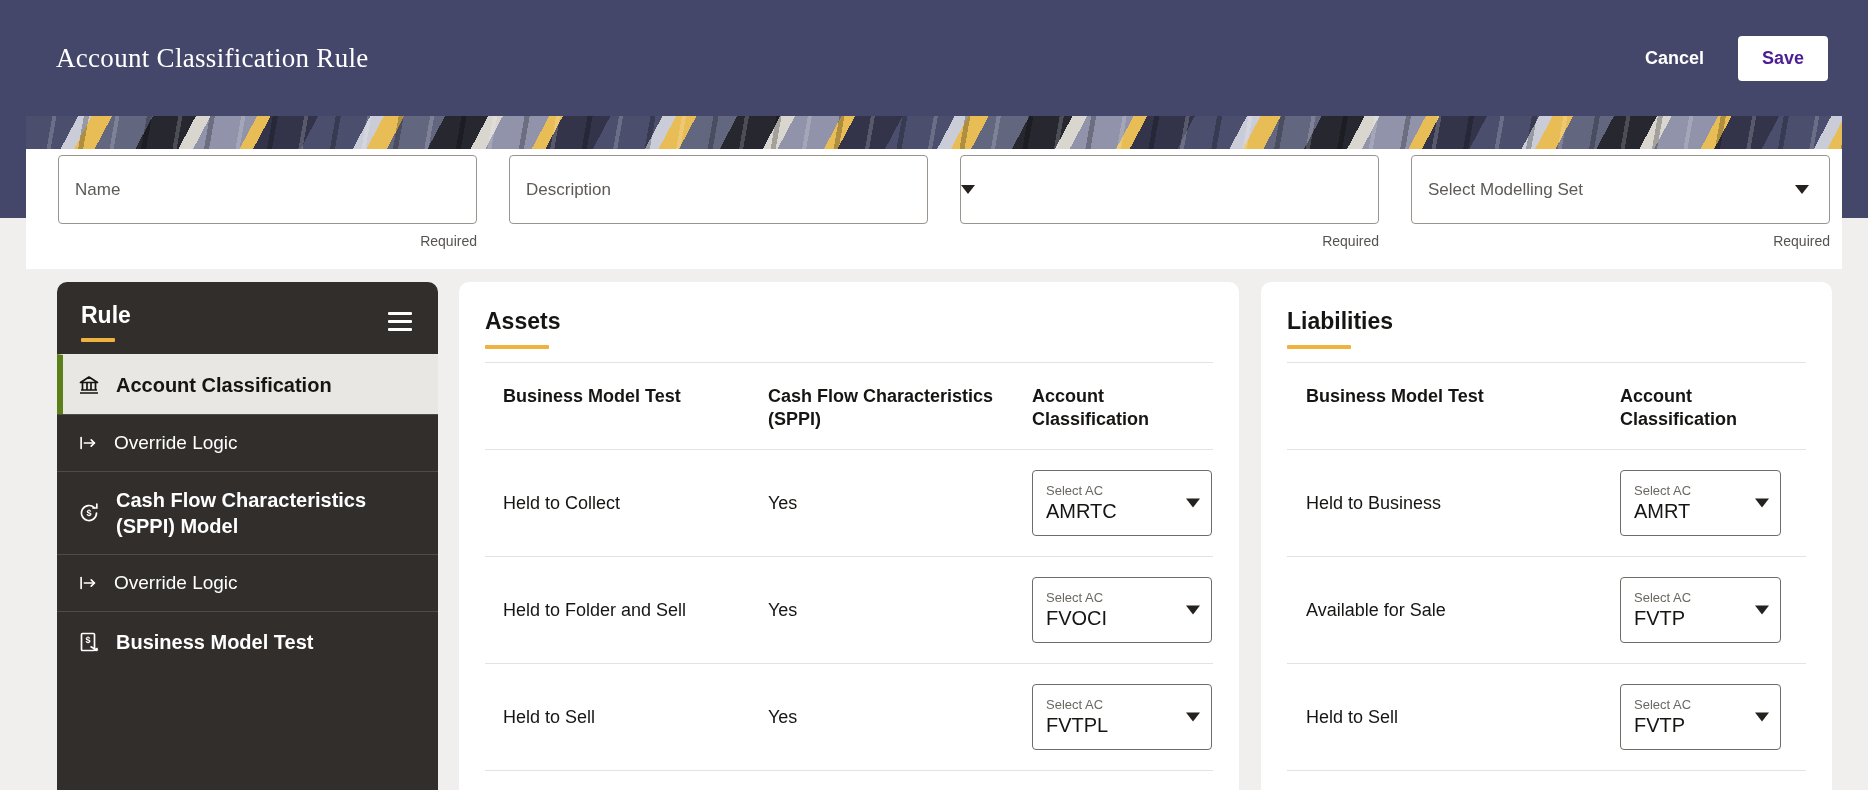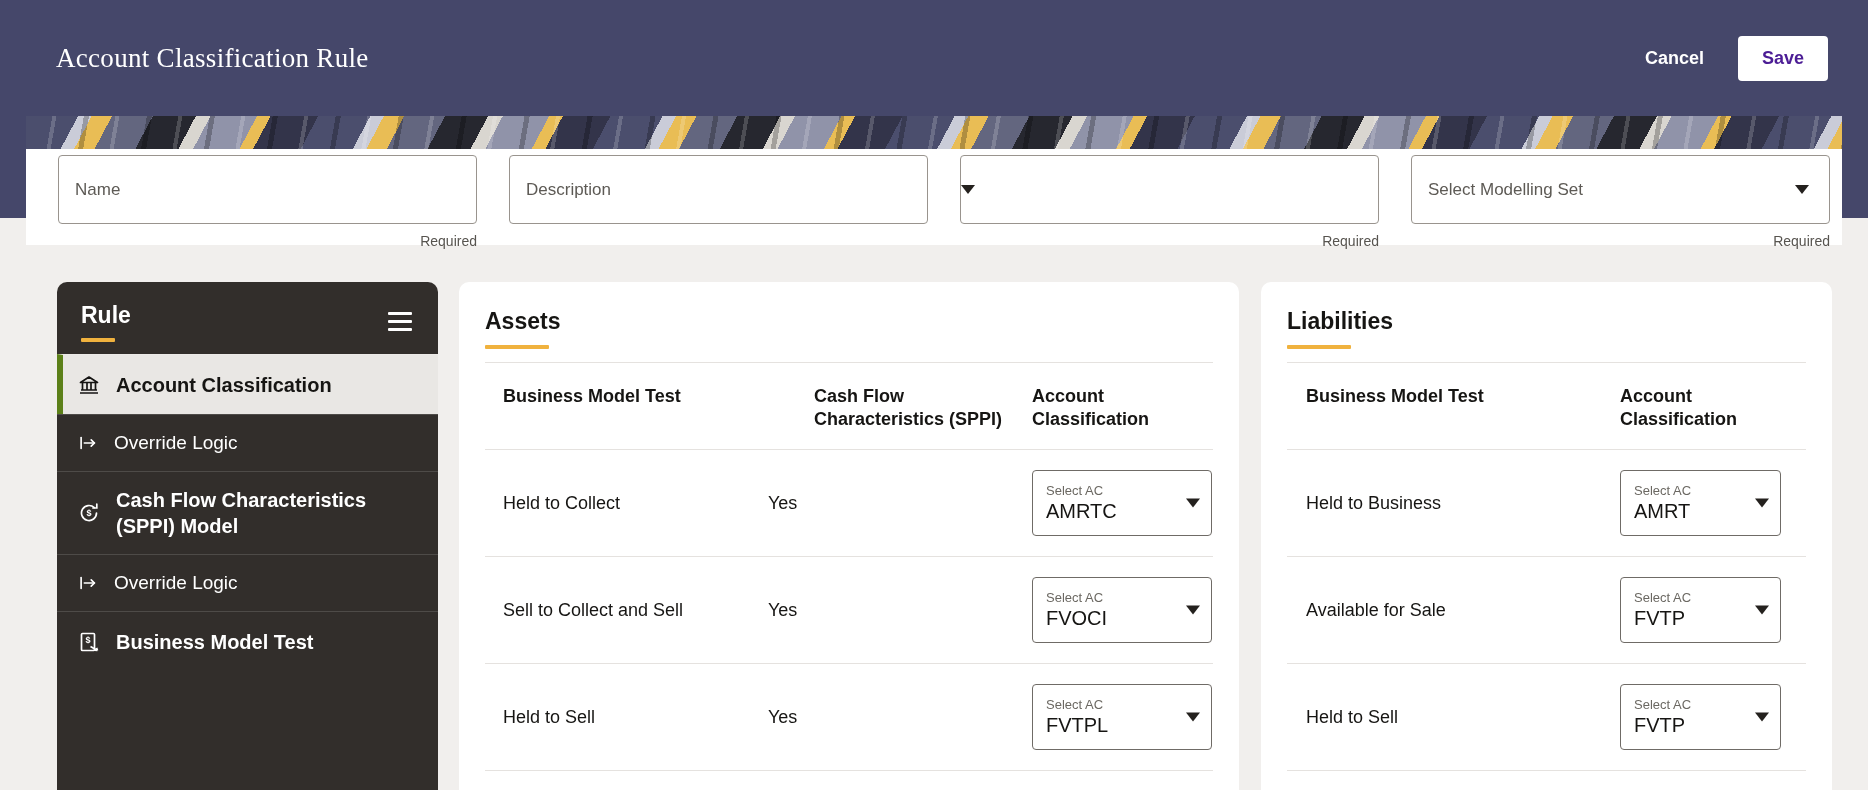--- a/index.html
+++ b/index.html
@@ -38,21 +38,21 @@
   
   .banner {
     position:absolute; top:116px; left:26px; right:26px; height:33px;
     background:
       repeating-linear-gradient(100deg, rgba(255,255,255,0) 0 26px, rgba(255,255,255,.18) 26px 30px, rgba(0,0,0,0) 30px 57px, rgba(0,0,0,.25) 57px 62px),
       repeating-linear-gradient(118deg, #4b4e6d 0 46px, #caccd8 46px 58px, #e9bd55 58px 76px, #63667f 76px 112px, #26272f 112px 150px, #d9d6d0 150px 163px, #9093a9 163px 204px, #e9bd55 204px 216px, #33344a 216px 258px);
   }
 
   
   .form-card {
-    position:absolute; top:149px; left:26px; right:26px; height:96px;
+    position:absolute; top:149px; left:26px; right:26px; height:120px;
     background:#ffffff; display:flex; gap:32px; padding:6px 8px 0 32px;
   }
   .field-group { width:419px; }
   .field-box {
     width:419px; height:69px; border:1px solid #99948e; border-radius:4px;
     background:#fff; display:flex; align-items:center; position:relative;
   }
   .field-box input {
     width:100%; height:100%; border:none; outline:none; background:transparent;
     font-family:"Liberation Sans", sans-serif; font-size:17px; color:#161513;
@@ -120,21 +120,21 @@
     font-size:18px; font-weight:700; line-height:1.28;
     padding:22px 0 18px 0; border-bottom:1px solid #e5e2df;
     display:flex; align-items:flex-start;
   }
   .td {
     min-height:107px; display:flex; align-items:center;
     font-size:18px; border-bottom:1px solid #e5e2df;
   }
   .indent-a { padding-left:18px; }
   .indent-l { padding-left:19px; }
-  .wrap-230 { max-width:230px;margin-left:46px; }
+  .wrap-230 { max-width:230px; }
   .wrap-170 { max-width:170px; }
 
   
   .ac-select {
     width:180px; height:66px; border:1px solid #6f6b66; border-radius:4px;
     background:#fff; position:relative; display:flex; flex-direction:column;
     justify-content:center; gap:3px; padding:8px 30px 8px 13px; cursor:pointer;
   }
   .panel-liabilities .ac-select { width:161px; }
   .ac-select .sel-label { font-size:13px; color:#6b6862; line-height:1; }
@@ -283,21 +283,21 @@
     <div class="td indent-a">Held to Collect</div>
     <div class="td">Yes</div>
     <div class="td">
       <div class="ac-select">
         <span class="sel-label">Select AC</span>
         <span class="sel-value">AMRTC</span>
         <span class="ac-caret"></span>
       </div>
     </div>
 
-    <div class="td indent-a">Sell to Collect and Sell</div>
+    <div class="td indent-a">Held to Folder and Sell</div>
     <div class="td">Yes</div>
     <div class="td">
       <div class="ac-select">
         <span class="sel-label">Select AC</span>
         <span class="sel-value">FVOCI</span>
         <span class="ac-caret"></span>
       </div>
     </div>
 
     <div class="td indent-a">Held to Sell</div>

